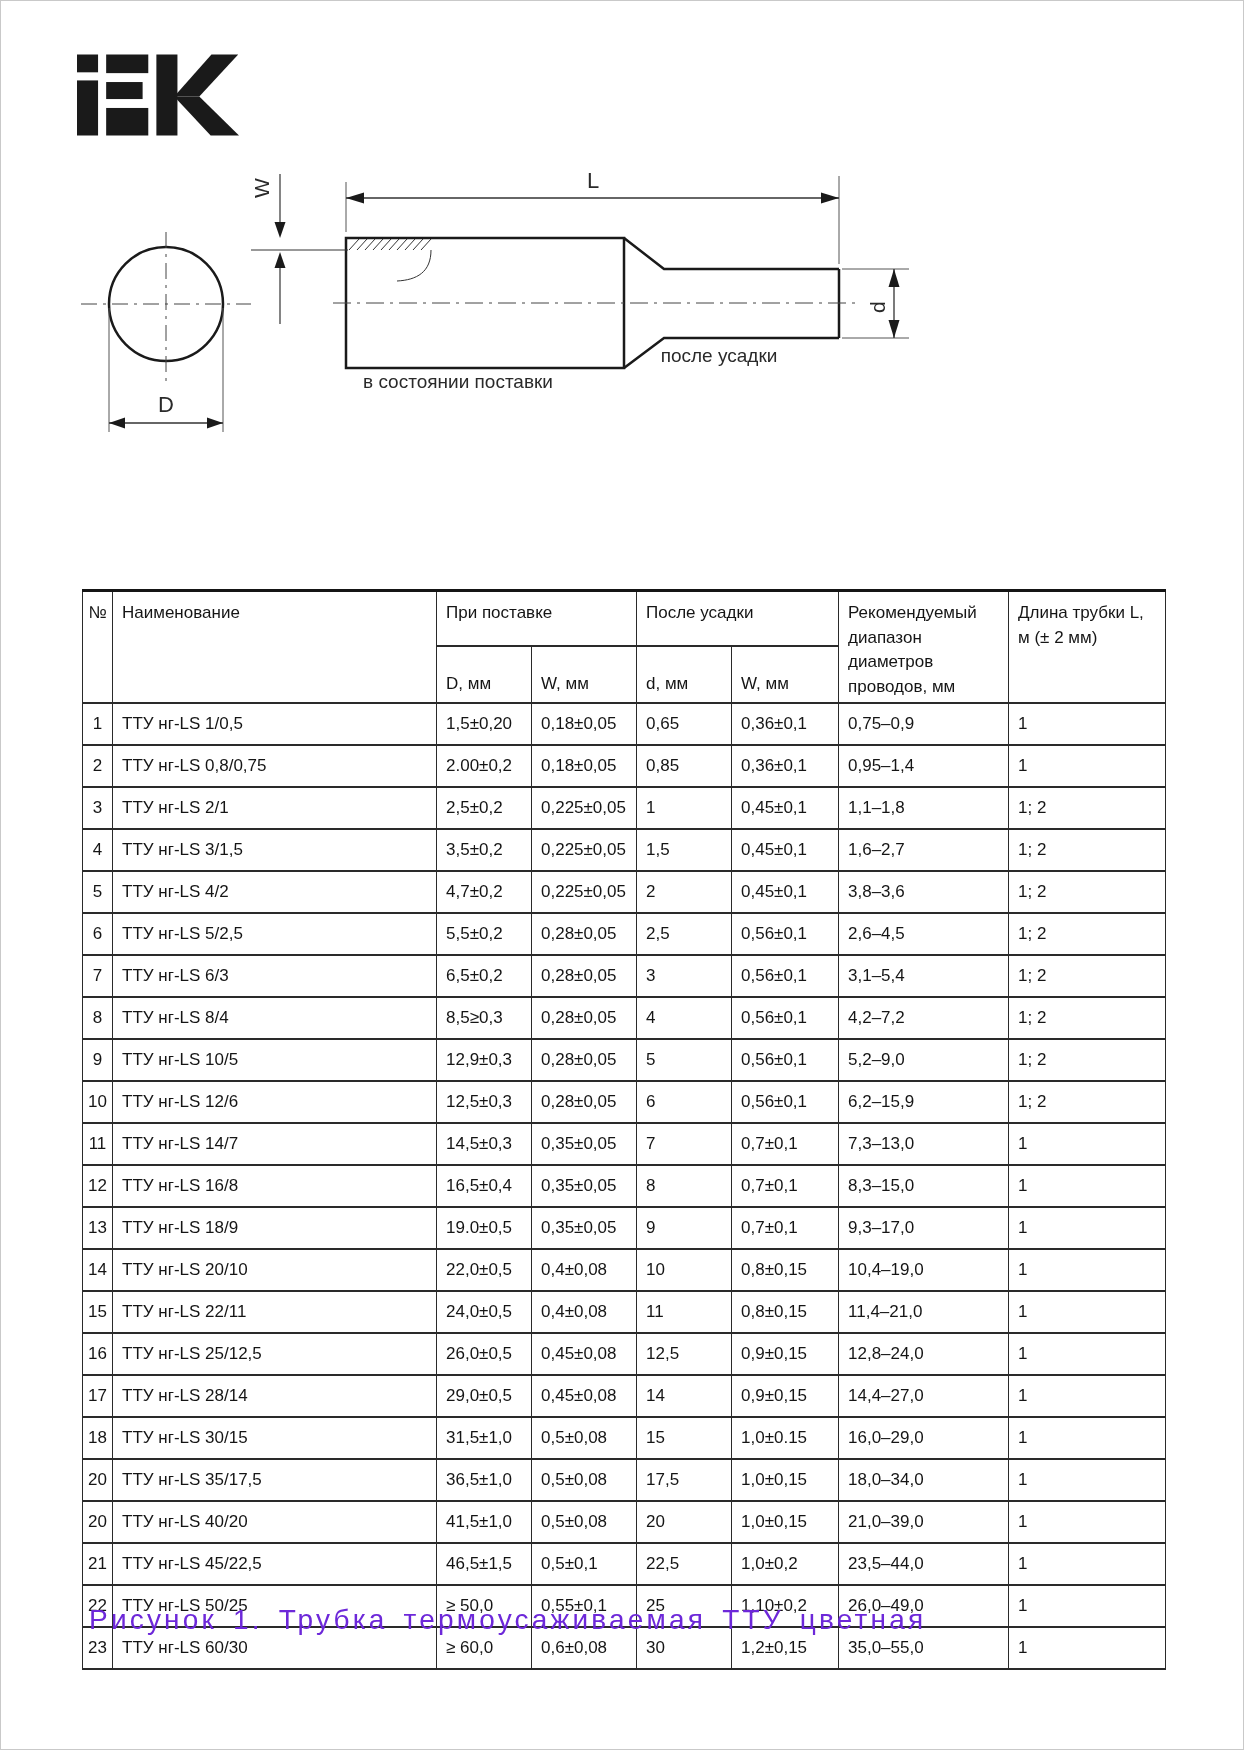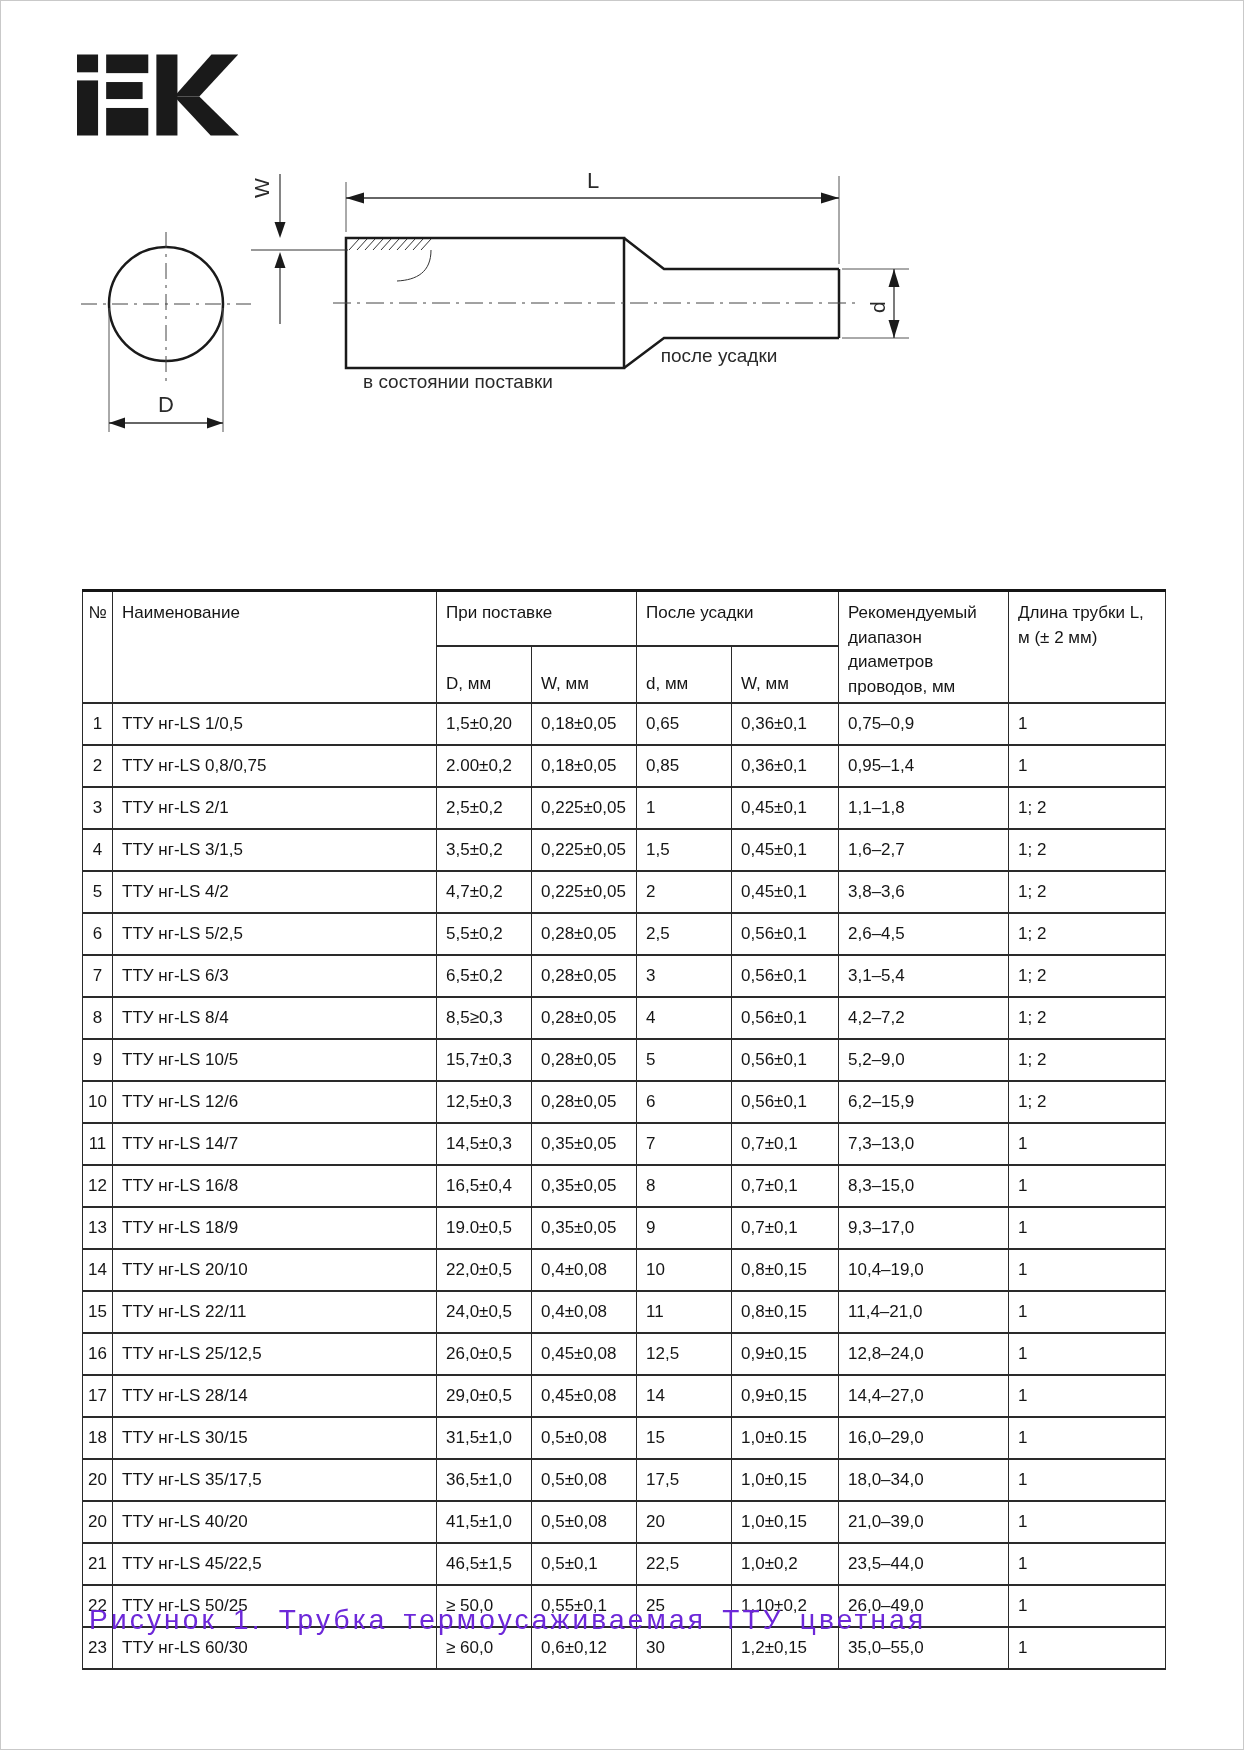--- a/index.html
+++ b/index.html
@@ -230,21 +230,21 @@
           <td>8,5≥0,3</td>
           <td>0,28±0,05</td>
           <td>4</td>
           <td>0,56±0,1</td>
           <td>4,2–7,2</td>
           <td>1; 2</td>
         </tr>
         <tr>
           <td class="c-num">9</td>
           <td>ТТУ нг-LS 10/5</td>
-          <td>15,7±0,3</td>
+          <td>12,9±0,3</td>
           <td>0,28±0,05</td>
           <td>5</td>
           <td>0,56±0,1</td>
           <td>5,2–9,0</td>
           <td>1; 2</td>
         </tr>
         <tr>
           <td class="c-num">10</td>
           <td>ТТУ нг-LS 12/6</td>
           <td>12,5±0,3</td>
@@ -371,21 +371,21 @@
           <td>0,55±0,1</td>
           <td>25</td>
           <td>1,10±0,2</td>
           <td>26,0–49,0</td>
           <td>1</td>
         </tr>
         <tr>
           <td class="c-num">23</td>
           <td>ТТУ нг-LS 60/30</td>
           <td>≥ 60,0</td>
-          <td>0,6±0,12</td>
+          <td>0,6±0,08</td>
           <td>30</td>
           <td>1,2±0,15</td>
           <td>35,0–55,0</td>
           <td>1</td>
         </tr>
       </tbody>
   </table>
 
   <div class="caption">Рисунок 1. Трубка термоусаживаемая ТТУ цветная</div>
 

